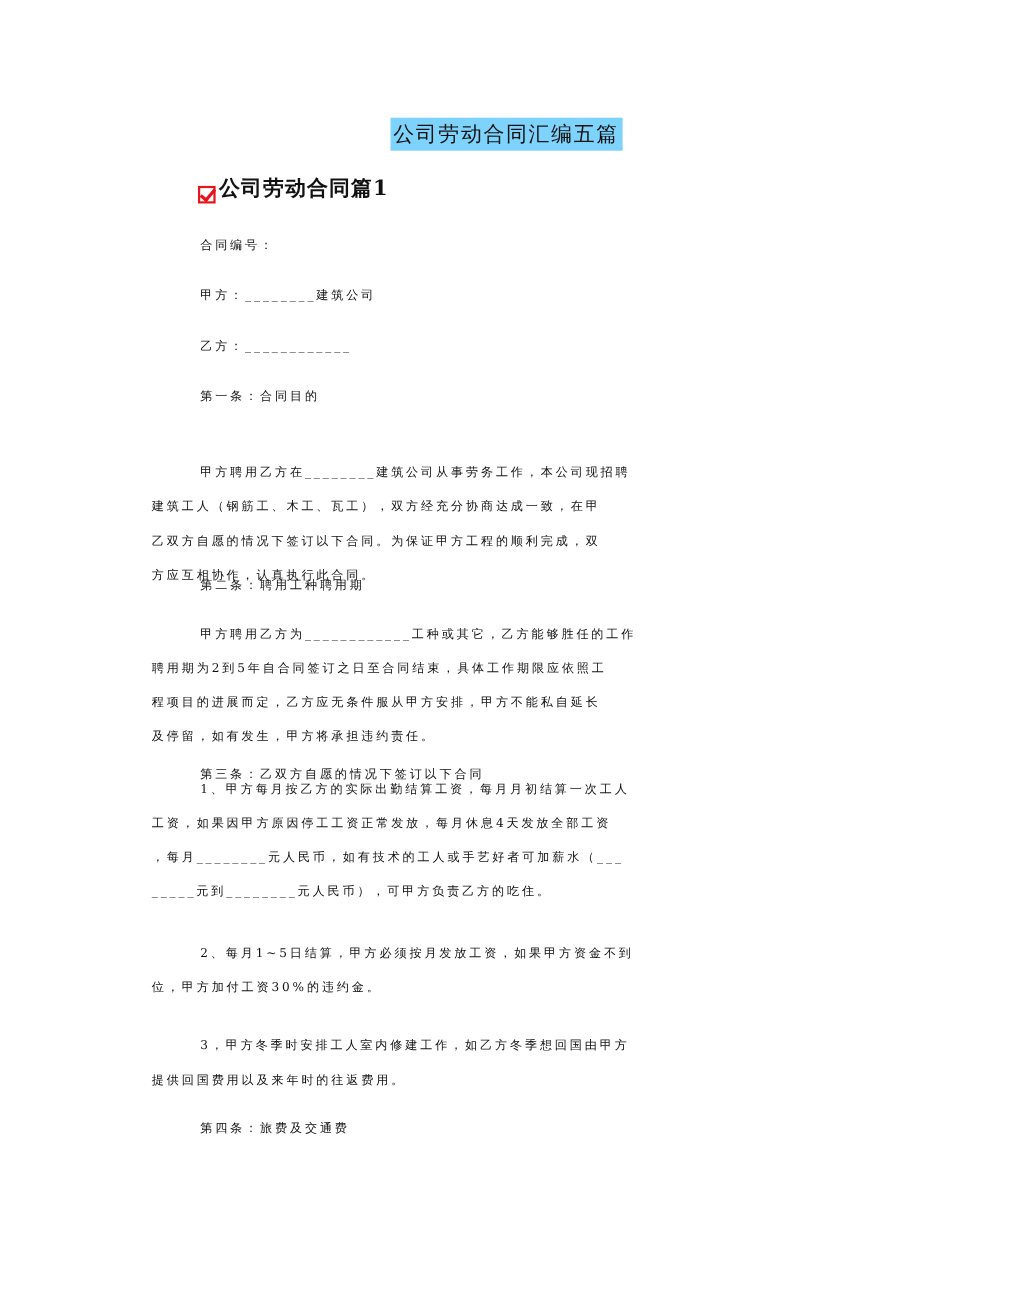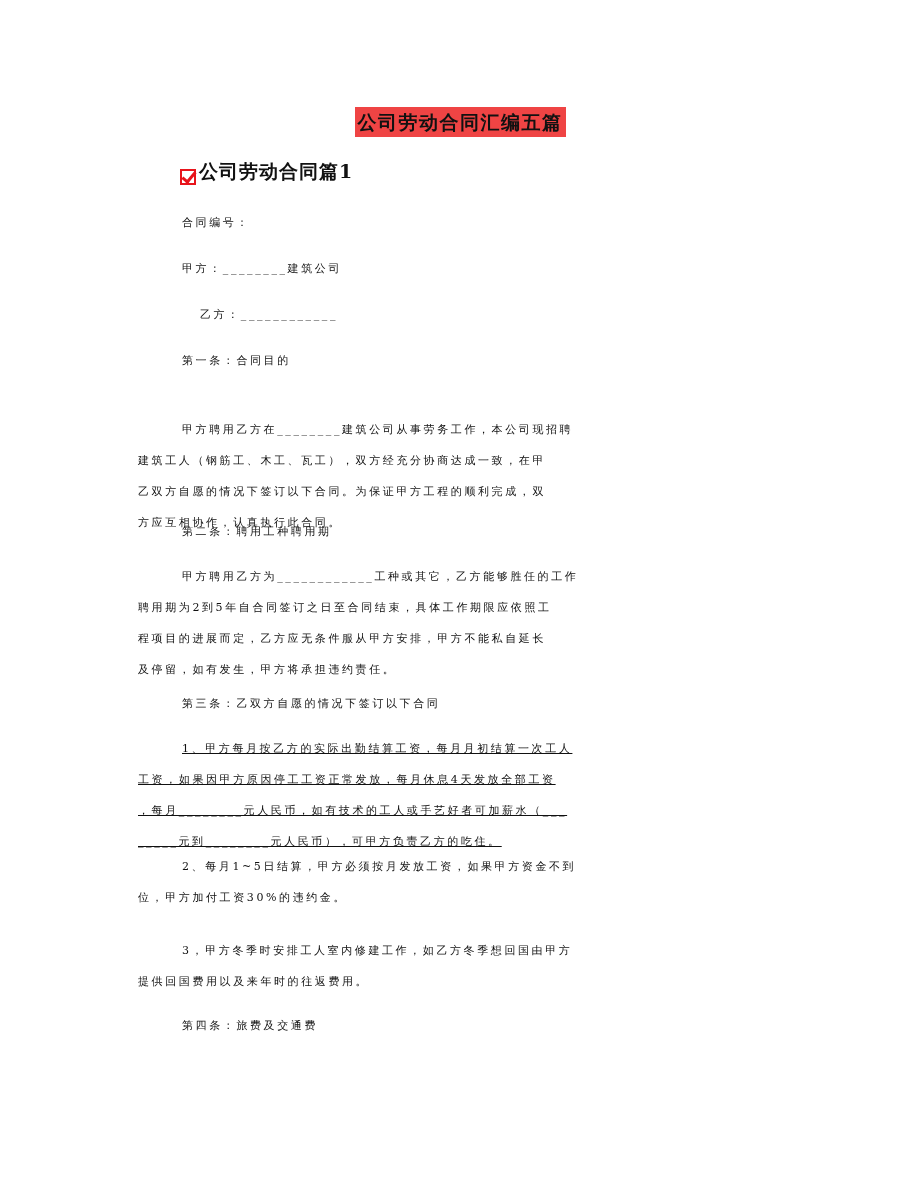--- a/index.html
+++ b/index.html
@@ -1,21 +1,21 @@
 <!DOCTYPE html>
 <html><head>
   <meta charset="utf-8">
   <style>
     html, body { margin: 0; padding: 0; background: #ffffff; }
     body { width: 920px; height: 1191px; position: relative; overflow: hidden;
       font-family: "DejaVu Serif", "Liberation Serif", serif; color: #111; }
     .page { position: absolute; left: 0; top: 0; width: 920px; height: 1191px; }
     .title-wrap { position: absolute; top: 107px; left: 0; width: 920px; text-align: center; }
-    .title { display: inline-block; background: #ef4444; padding: 2px 3px; font-size: 19px;
-      letter-spacing: 1.5px; line-height: 26px; font-weight: bold; }
+    .title { display: inline-block; background: #7dd3fc; padding: 2px 3px; font-size: 19px;
+      letter-spacing: 1.5px; line-height: 26px; }
     .heading { position: absolute; left: 180px; top: 157px; font-size: 19px; font-weight: bold;
       line-height: 28px; letter-spacing: 1px; display: flex; align-items: flex-end; }
     .checkbox { display: inline-block; width: 16px; height: 16px; border: 2px solid #e8141b;
       position: relative; margin-right: 3px; box-sizing: border-box; }
     .checkbox::after { content: ""; position: absolute; left: 3px; top: -2px; width: 5px; height: 11px;
       border-right: 3px solid #e8141b; border-bottom: 3px solid #e8141b; transform: rotate(40deg); }
     .p { position: absolute; left: 138px; width: 650px; font-size: 11px; line-height: 31px;
       letter-spacing: 2.6px; text-align: justify; }
     .p.short { left: 182px; }
     .line { display: block; white-space: nowrap; }
@@ -29,40 +29,40 @@
     <span class="title">公司劳动合同汇编五篇</span>
   </div>
 
   <div class="heading">
     <span class="checkbox"></span>
     <span>公司劳动合同篇1</span>
   </div>
 
   <div class="p short" style="top:207px;">合同编号：</div>
   <div class="p short" style="top:253px;">甲方：________建筑公司</div>
-  <div class="p short" style="top:299px;margin-left:18px;">乙方：____________</div>
+  <div class="p short" style="top:299px;">乙方：____________</div>
 
   <div class="p short" style="top:345px;">第一条：合同目的</div>
   <div class="p" style="top:390px;margin-top:24px;">
     <span class="line" style="padding-left:44px;">甲方聘用乙方在________建筑公司从事劳务工作，本公司现招聘</span>
     <span class="line">建筑工人（钢筋工、木工、瓦工），双方经充分协商达成一致，在甲</span>
     <span class="line">乙双方自愿的情况下签订以下合同。为保证甲方工程的顺利完成，双</span>
     <span class="line">方应互相协作，认真执行此合同。</span>
   </div>
 
   <div class="p short" style="top:516px;">第二条：聘用工种聘用期</div>
   <div class="p" style="top:561px;">
     <span class="line" style="padding-left:44px;">甲方聘用乙方为____________工种或其它，乙方能够胜任的工作</span>
     <span class="line">聘用期为2到5年自合同签订之日至合同结束，具体工作期限应依照工</span>
     <span class="line">程项目的进展而定，乙方应无条件服从甲方安排，甲方不能私自延长</span>
     <span class="line">及停留，如有发生，甲方将承担违约责任。</span>
   </div>
 
   <div class="p short" style="top:688px;">第三条：乙双方自愿的情况下签订以下合同</div>
-  <div class="p" style="top:733px;text-decoration:underline;">
+  <div class="p" style="top:702px;">
     <span class="line" style="padding-left:44px;">1、甲方每月按乙方的实际出勤结算工资，每月月初结算一次工人</span>
     <span class="line">工资，如果因甲方原因停工工资正常发放，每月休息4天发放全部工资</span>
     <span class="line">，每月________元人民币，如有技术的工人或手艺好者可加薪水（___</span>
     <span class="line">_____元到________元人民币），可甲方负责乙方的吃住。</span>
   </div>
 
   <div class="p" style="top:851px;">
     <span class="line" style="padding-left:44px;">2、每月1~5日结算，甲方必须按月发放工资，如果甲方资金不到</span>
     <span class="line">位，甲方加付工资30%的违约金。</span>
   </div>

